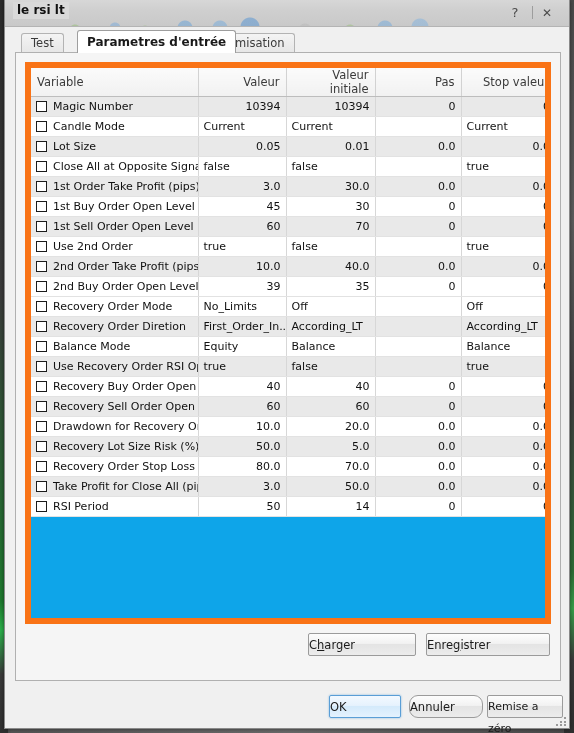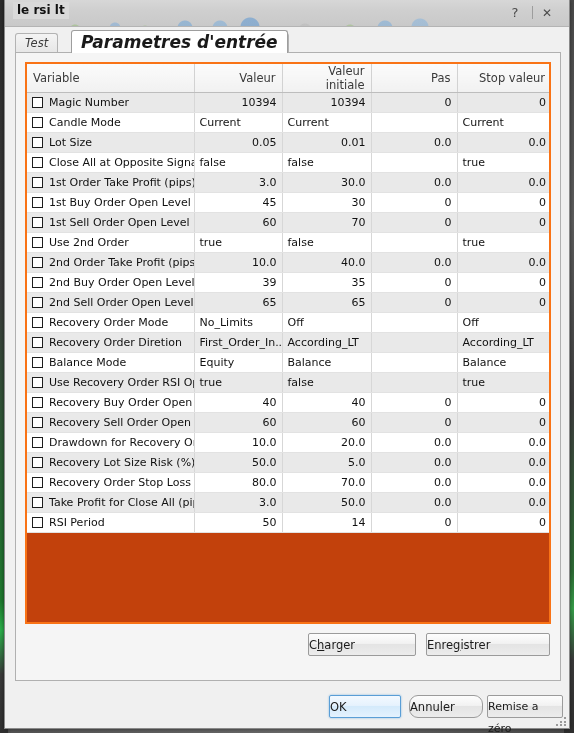--- a/index.html
+++ b/index.html
@@ -97,43 +97,42 @@
     position: absolute;
     right: 36px; top: 6px;
     width: 1px; height: 13px;
     background: #9d9d9d;
   }
 
   
   #tabstrip {
     position: relative;
     height: 22px;
-    margin: 4px 0 0 10px;
-    font-style: italic;
+    margin: 4px 0 0 16px;
   }
   .tab {
     position: absolute;
     bottom: 0;
     height: 20px;
     line-height: 19px;
     padding: 0 9px;
     font-size: 11.5px;
     color: #3b3b3b;
     background: linear-gradient(180deg,#f4f4f4 0%, #e6e6e6 100%);
     border: 1px solid #b3b3b3;
     border-bottom: none;
     border-radius: 3px 3px 0 0;
     box-sizing: border-box;
     white-space: nowrap;
   }
   .tab.active {
     height: 23px;
     line-height: 22px;
     font-weight: bold;
-    font-size: 17px;
+    font-size: 12px;
     color: #1a1a1a;
     background: #ffffff;
     border-color: #9e9e9e;
     z-index: 3;
   }
   #tab-test { left: 0; }
   #tab-params { left: 56px; }
   #tab-optim { left: 180px; }
 
   
@@ -146,22 +145,22 @@
     border: 1px solid #b0b0b0;
     box-sizing: border-box;
   }
 
   
   #grid-wrap {
     position: absolute;
     left: 9px; top: 9px;
     width: 526px;
     height: 562px;
-    background: #c2410c;
-    border: 2px solid #f97316;
+    background: #0ea5e9;
+    border: 6px solid #f97316;
     box-sizing: border-box;
     overflow: hidden;
   }
   table.grid {
     width: 100%;
     border-collapse: collapse;
     table-layout: fixed;
     font-size: 11px;
   }
   table.grid th {
@@ -376,27 +375,20 @@
               <td class="num">0.0</td>
               <td class="num">0.0</td>
             </tr>
             <tr class="norm">
               <td class="name"><span class="cb"></span><span class="vname">2nd Buy Order Open Level</span></td>
               <td class="num">39</td>
               <td class="num">35</td>
               <td class="num">0</td>
               <td class="num">0</td>
             </tr>
-            <tr class="alt">
-              <td class="name"><span class="cb"></span><span class="vname">2nd Sell Order Open Level</span></td>
-              <td class="num">65</td>
-              <td class="num">65</td>
-              <td class="num">0</td>
-              <td class="num">0</td>
-            </tr>
             <tr class="norm">
               <td class="name"><span class="cb"></span><span class="vname">Recovery Order Mode</span></td>
               <td class="txt">No_Limits</td>
               <td class="txt">Off</td>
               <td class="num"></td>
               <td class="txt">Off</td>
             </tr>
             <tr class="alt">
               <td class="name"><span class="cb"></span><span class="vname">Recovery Order Diretion</span></td>
               <td class="txt">First_Order_In...</td>

